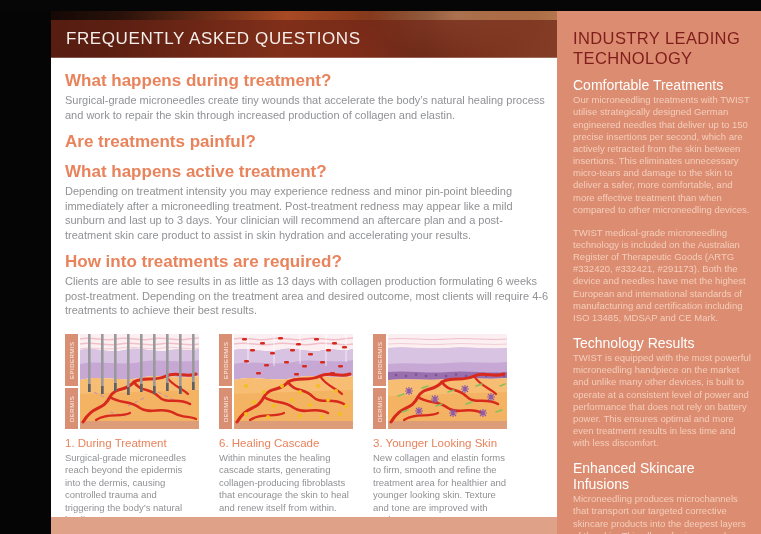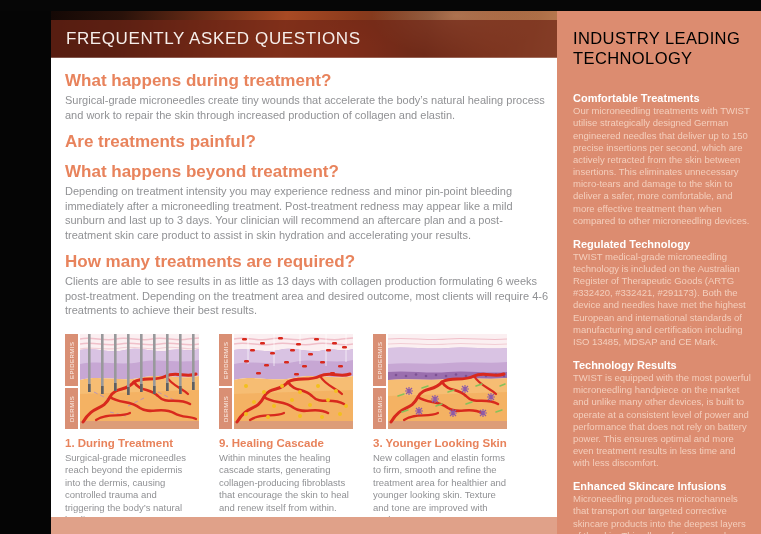--- a/index.html
+++ b/index.html
@@ -36,30 +36,30 @@
   .steps { display:flex; gap:20px; margin-top:16px; }
   .step { width:134px; }
   .illustration { display:flex; width:134px; height:95px; }
   .tabs { width:13px; display:flex; flex-direction:column; gap:2px; margin-right:2px; }
   .tab { background:#d98f74; color:#fdf1ea; font-size:6px; letter-spacing:.5px;
          writing-mode:vertical-rl; transform:rotate(180deg); text-align:center;
          display:flex; align-items:center; justify-content:center; }
   .tab.epi { flex:0 0 52px; }
   .tab.der { flex:1; }
   .art { width:119px; height:95px; }
-  .step h4 { color:#e8835c; font-size:11.5px; font-weight:bold; margin:8px 0 3px 0; }
+  .step h4 { color:#e8835c; font-size:11.5px; font-weight:normal; margin:8px 0 3px 0; }
   .step p { color:#909194; font-size:9.5px; line-height:1.32; }
 
   .bottom-bar { position:absolute; left:0; bottom:0; width:506px; height:17px; background:#e0a189; }
 
   
   .sidebar { width:255px; height:523px; background:#dc8c70; padding:17px 16px 0 16px; }
-  .sidebar h2 { color:#000000; font-size:16.5px; font-weight:400; line-height:1.22; letter-spacing:.4px; margin-bottom:24px; }
+  .sidebar h2 { color:#7f1d1d; font-size:16.5px; font-weight:400; line-height:1.22; letter-spacing:.4px; margin-bottom:9px; }
   .side-section { margin-bottom:11px; }
-  .side-section h3 { color:#ffffff; font-size:11px; font-weight:bold; margin-bottom:1px; }
+  .side-section h3 { color:#ffffff; font-size:14px; font-weight:normal; margin-bottom:1px; }
   .side-section p { color:#f4cfbd; font-size:9.5px; line-height:1.28; }
 </style>
 </head>
 <body>
 
 <div class="page">
   <div class="topbar"></div>
   <div class="main">
 
     <div class="left">
@@ -73,25 +73,25 @@
       <div class="content">
         <section class="faq">
           <div class="faq-item">
             <h3>What happens during treatment?</h3>
             <p>Surgical-grade microneedles create tiny wounds that accelerate the body’s natural healing process and work to repair the skin through increased production of collagen and elastin.</p>
           </div>
           <div class="faq-item">
             <h3>Are treatments painful?</h3>
           </div>
           <div class="faq-item">
-            <h3>What happens beyond treatment?</h3>
+            <h3>What happens active treatment?</h3>
             <p>Depending on treatment intensity you may experience redness and minor pin-point bleeding immediately after a microneedling treatment. Post-treatment redness may appear like a mild sunburn and last up to 3 days. Your clinician will recommend an aftercare plan and a post-treatment skin care product to assist in skin hydration and accelerating your results.</p>
           </div>
           <div class="faq-item">
-            <h3>How many treatments are required?</h3>
+            <h3>How into treatments are required?</h3>
             <p>Clients are able to see results in as little as 13 days with collagen production formulating 6 weeks post-treatment. Depending on the treatment area and desired outcome, most clients will require 4-6 treatments to achieve their best results.</p>
           </div>
         </section>
 
         <div class="steps">
 
           <div class="step">
             <div class="illustration">
               <div class="tabs">
                 <div class="tab epi">EPIDERMIS</div>
@@ -219,21 +219,21 @@
                     <circle cx="94" cy="66" r="2"></circle>
                     <circle cx="112" cy="72" r="2"></circle>
                   <circle cx="12" cy="80" r="2"></circle>
                     <circle cx="34" cy="83" r="2"></circle>
                     <circle cx="66" cy="82" r="2"></circle>
                   <circle cx="88" cy="83" r="2"></circle>
                     <circle cx="106" cy="80" r="2"></circle>
                 </g>
               </svg>
             </div>
-            <h4>9. Healing Cascade</h4>
+            <h4>6. Healing Cascade</h4>
             <p>Within minutes the healing cascade starts, generating collagen-producing fibroblasts that encourage the skin to heal and renew itself from within.</p>
           </div>
 
           <div class="step">
             <div class="illustration">
               <div class="tabs">
                 <div class="tab epi">EPIDERMIS</div>
                 <div class="tab der">DERMIS</div>
               </div>
               <svg class="art" viewBox="0 0 119 95">
@@ -300,21 +300,20 @@
       <div class="bottom-bar"></div>
     </div>
 
     <aside class="sidebar">
       <h2>INDUSTRY LEADING TECHNOLOGY</h2>
       <div class="side-section">
         <h3>Comfortable Treatments</h3>
         <p>Our microneedling treatments with TWIST utilise strategically designed German engineered needles that deliver up to 150 precise insertions per second, which are actively retracted from the skin between insertions. This eliminates unnecessary micro-tears and damage to the skin to deliver a safer, more comfortable, and more effective treatment than when compared to other microneedling devices.</p>
       </div>
       <div class="side-section">
-        <h3>Regulated Technology</h3>
         <p>TWIST medical-grade microneedling technology is included on the Australian Register of Therapeutic Goods (ARTG #332420, #332421, #291173). Both the device and needles have met the highest European and international standards of manufacturing and certification including ISO 13485, MDSAP and CE Mark.</p>
       </div>
       <div class="side-section">
         <h3>Technology Results</h3>
         <p>TWIST is equipped with the most powerful microneedling handpiece on the market and unlike many other devices, is built to operate at a consistent level of power and performance that does not rely on battery power. This ensures optimal and more even treatment results in less time and with less discomfort.</p>
       </div>
       <div class="side-section">
         <h3>Enhanced Skincare Infusions</h3>
         <p>Microneedling produces microchannels that transport our targeted corrective skincare products into the deepest layers of the skin. This allows for increased absorption and effectiveness of active skincare ingredients. The XCellaris PRO by Dermaroller skin care range is created by the makers of TWIST to work in complete synergy with microneedling treatments, empowering your skin at the cellular level.</p>
       </div>

